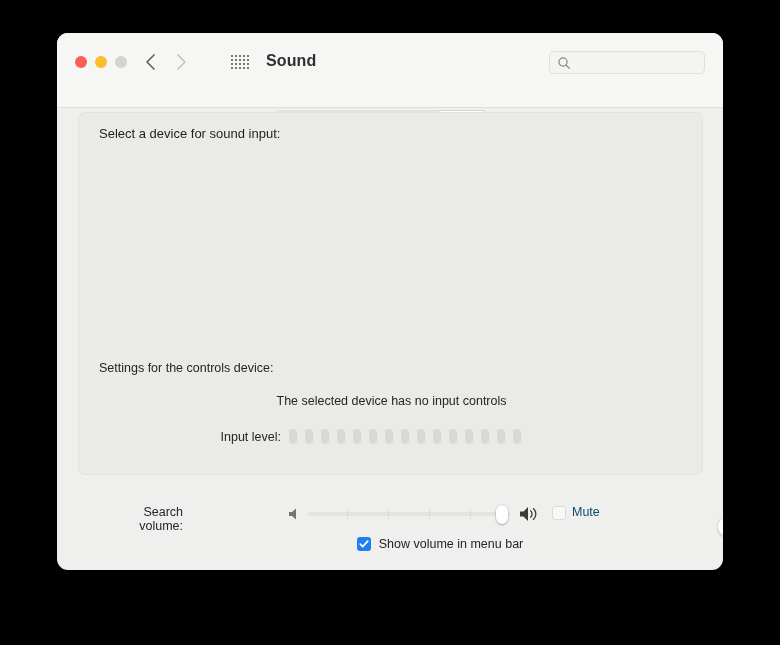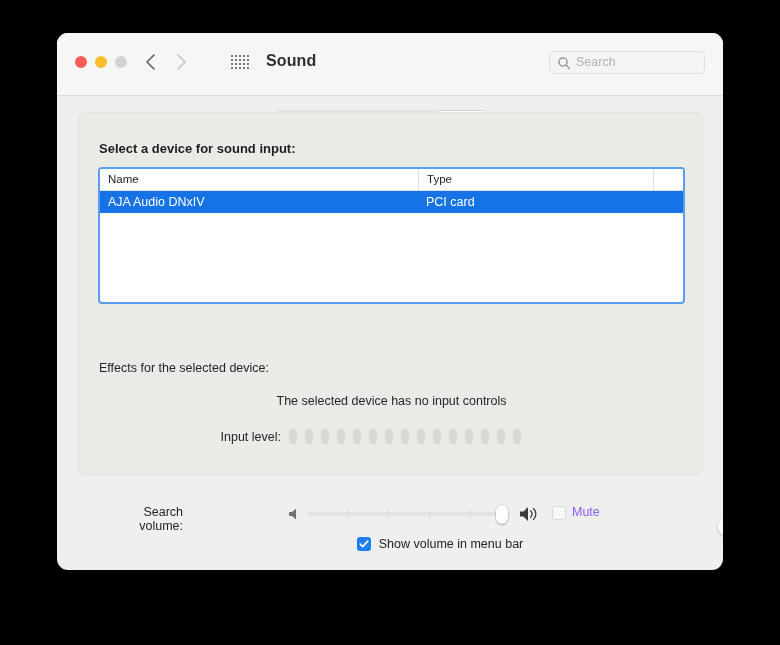--- a/index.html
+++ b/index.html
@@ -25,21 +25,21 @@
     border-radius: 11px;
     overflow: hidden;
     box-shadow: 0 10px 34px rgba(0,0,0,0.55), 0 1px 3px rgba(0,0,0,0.4);
   }
 
   
   #titlebar {
     position: absolute;
     left: 0; top: 0;
     width: 100%;
-    height: 63px;
+    height: 75px;
     background: #f6f6f4;
     border-bottom: 1px solid #dedddb;
     box-sizing: border-box;
   }
   .traffic {
     position: absolute;
     top: 23px;
     width: 12px;
     height: 12px;
     border-radius: 50%;
@@ -158,23 +158,23 @@
     height: 363px;
     background: #eaeae6;
     border: 1px solid #e2e2de;
     border-radius: 7px;
     box-sizing: border-box;
   }
 
   #panel-label {
     position: absolute;
     left: 20px;
-    top: 28px;
+    top: 13px;
     font-size: 13px;
-    font-weight: bold;
+    font-weight: normal;
     color: #1e1e1e;
   }
 
   
   #device-table {
     position: absolute;
     left: 19px;
     top: 54px;
     width: 587px;
     height: 137px;
@@ -354,21 +354,21 @@
     border: 1px solid #dbdad8;
     background: #f8f8f6;
     border-radius: 3px;
     box-sizing: border-box;
   }
   #mute-label {
     position: absolute;
     left: 515px;
     top: 3px;
     font-size: 12.5px;
-    color: #8b5cf6;
+    color: #0c4a6e;
   }
 
   
   #showvol-row {
     position: absolute;
     left: 0;
     top: 501px;
     width: 766px;
     height: 20px;
     display: flex;
@@ -420,48 +420,36 @@
 
     <div id="win-title">Sound</div>
 
     <div id="search-box">
       <div id="search-icon">
         <svg width="14" height="14" viewBox="0 0 14 14">
           <circle cx="6" cy="6" r="4.1" fill="none" stroke="#8c8b87" stroke-width="1.3"></circle>
           <line x1="9.2" y1="9.2" x2="12.4" y2="12.4" stroke="#8c8b87" stroke-width="1.3" stroke-linecap="round"></line>
         </svg>
       </div>
-      <input id="search-input" type="text" placeholder="Search" style="">
     </div>
   </div>
 
   <div id="tabbar">
     <div class="tab">Sound Effects</div>
     <div class="tabsep"></div>
     <div class="tab">Output</div>
     <div class="tab sel">Input</div>
   </div>
 
   <div id="panel">
 
     <div id="panel-label">Select a device for sound input:</div>
 
-    <div id="device-table">
-      <div id="table-header">
-        <div class="colhead" id="head-name">Name</div>
-        <div class="colhead" id="head-type">Type</div>
-        <div class="colhead" id="head-pad"></div>
-      </div>
-      <div class="trow sel">
-        <div class="cell c-name">AJA Audio DNxIV</div>
-        <div class="cell c-type">PCI card</div>
-      </div>
-    </div>
-
-    <div id="settings-label">Effects for the selected device:</div>
+
+    <div id="settings-label">Settings for the controls device:</div>
     <div id="input-level-row">
       <div id="input-level-label">Input level:</div>
       <div id="level-meter">
           <div class="level-pill"></div>
           <div class="level-pill"></div>
           <div class="level-pill"></div>
           <div class="level-pill"></div>
           <div class="level-pill"></div>
           <div class="level-pill"></div>
           <div class="level-pill"></div>

